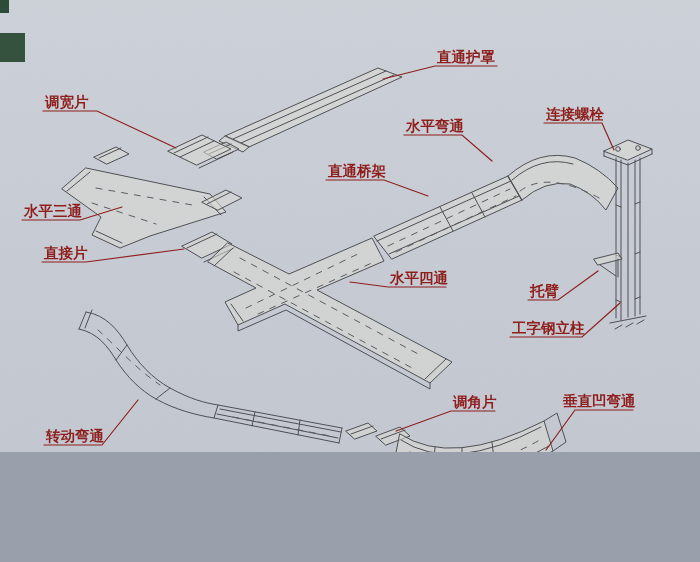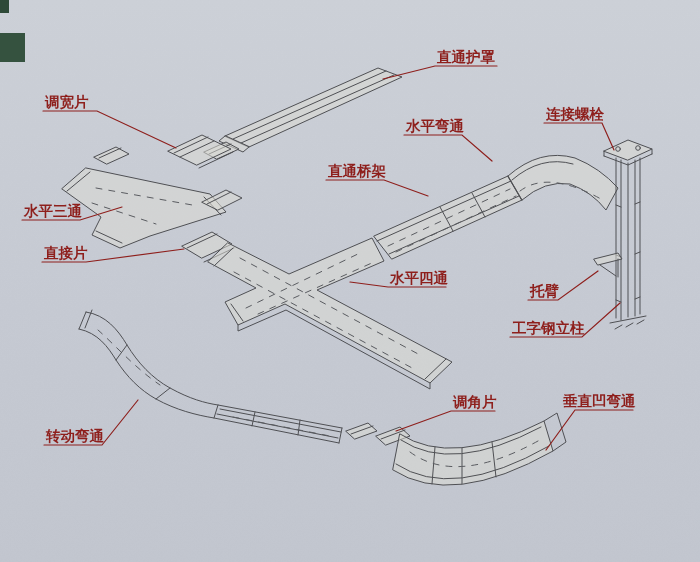--- a/index.html
+++ b/index.html
@@ -4,21 +4,21 @@
 <style>
   html, body {
     margin: 0;
     padding: 0;
     background: #9aa0ab;
     font-family: "DejaVu Sans", "Liberation Sans", sans-serif;
   }
   .stage {
     position: relative;
     width: 700px;
-    height: 562px;
+    height: 452px;
     overflow: hidden;
   }
   svg { display: block; }
   .draw path, .draw line, .draw polyline, .draw circle {
     fill: none;
     stroke: #4f5054;
     stroke-width: 1;
     stroke-linejoin: round;
     stroke-linecap: round;
   }

